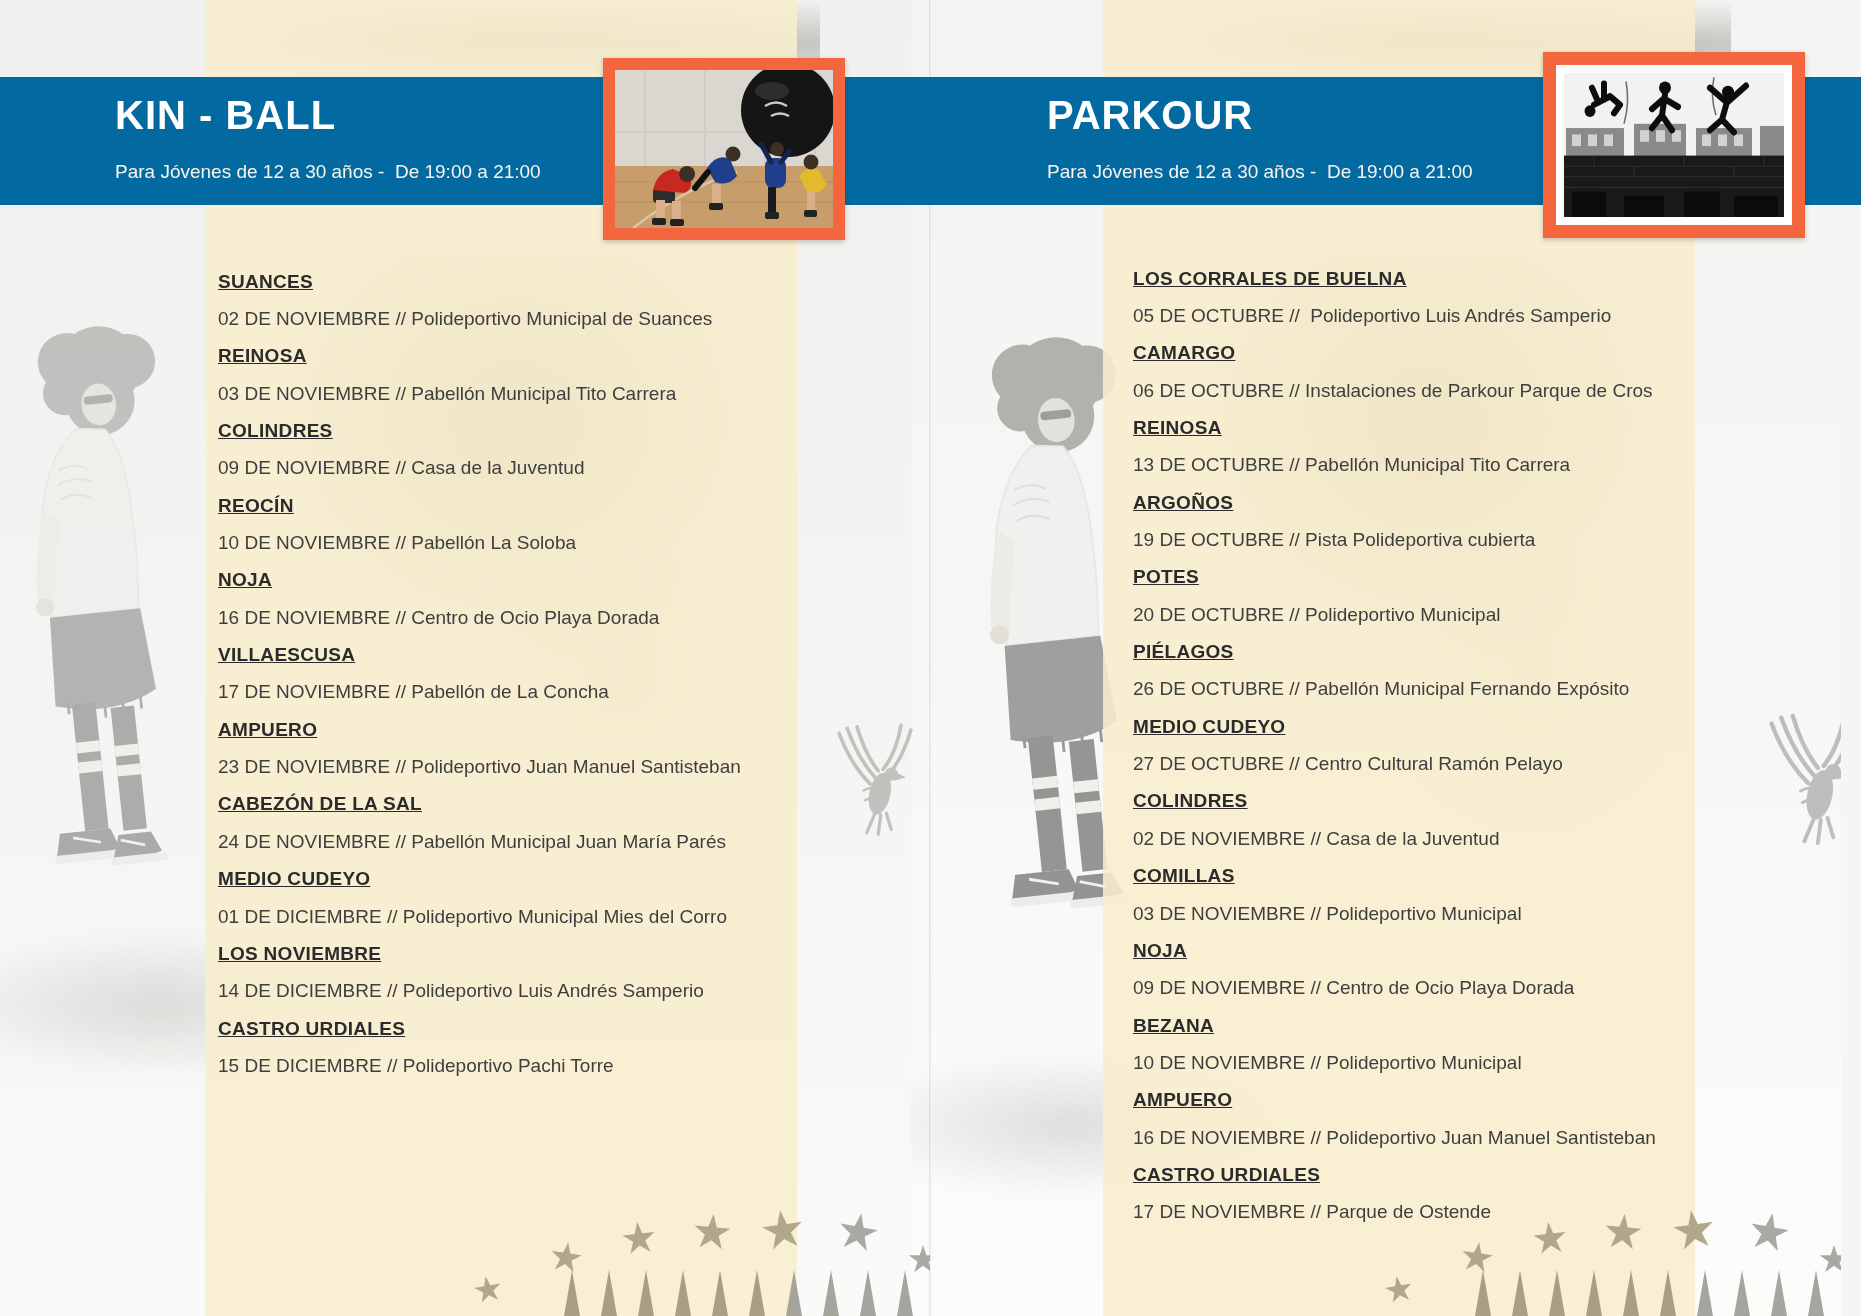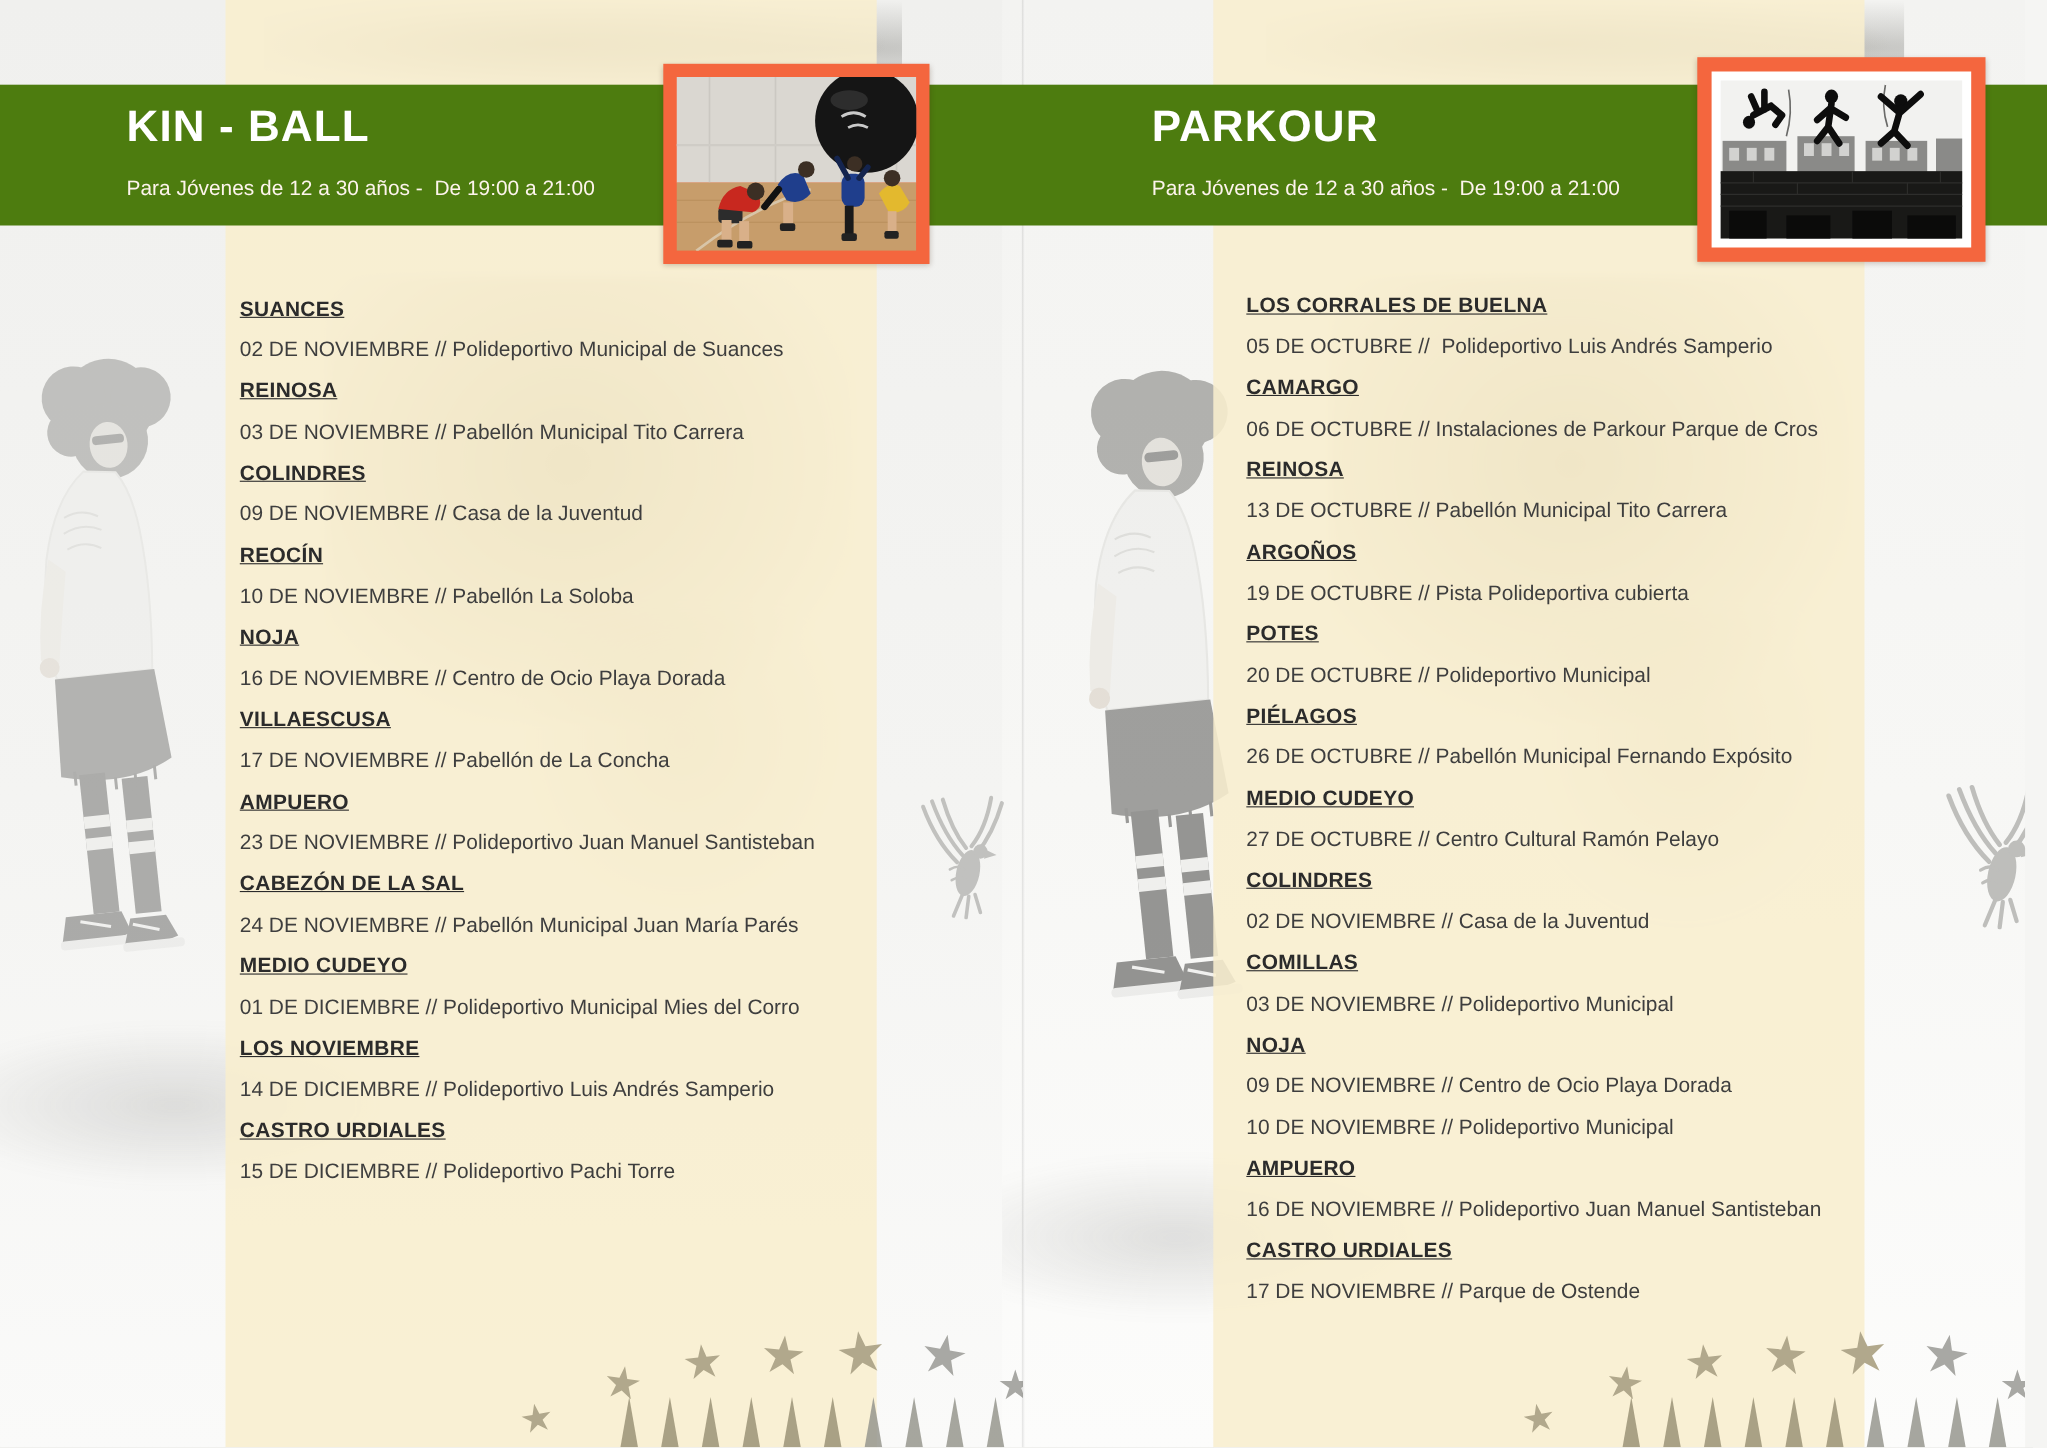--- a/index.html
+++ b/index.html
@@ -30,21 +30,21 @@
   .pg1 .eagle{left:826px;top:722px;width:98px;height:114px;opacity:.55;}
   .pg2 .eagle{left:845px;top:710px;width:116px;height:135px;opacity:.6;}
   .deco{position:absolute;inset:0;width:100%;height:100%;z-index:3;pointer-events:none;}
   
   .events{position:absolute;z-index:4;}
   .pg1 .events{left:218px;top:263px;}
   .pg2 .events{left:222px;top:260px;}
   .ev-city{height:37.35px;display:flex;align-items:center;font-weight:bold;font-size:19px;color:#2b2b2b;letter-spacing:.3px;text-decoration:underline;}
   .ev-detail{height:37.35px;display:flex;align-items:center;font-size:19px;color:#3e3e3e;white-space:pre;}
   
-  .banner{position:absolute;left:0;top:77px;width:1861px;height:128px;background:#4d7c0f;z-index:5;text-align:right;}
+  .banner{position:absolute;left:0;top:77px;width:1861px;height:128px;background:#0369a1;z-index:5;text-align:right;}
   .bt{position:absolute;top:0;bottom:0;}
   .bt-left{left:115px;}
   .bt-right{left:1047px;}
   .title{position:absolute;top:16px;left:0;font-size:40px;font-weight:bold;color:#fff;letter-spacing:1px;white-space:nowrap;}
   .subtitle{position:absolute;top:84px;left:0;font-size:19px;font-weight:normal;color:#fdf4ec;white-space:pre;}
   
   .photo-frame{position:absolute;z-index:6;background:#F4663E;box-shadow:0 2px 5px rgba(60,30,10,.25);}
   .pf-kinball{left:603px;top:58px;width:242px;height:182px;padding:12px;box-sizing:border-box;}
   .pf-parkour{left:1543px;top:52px;width:262px;height:186px;padding:13px;box-sizing:border-box;}
   .ph{width:100%;height:100%;display:block;}
@@ -216,20 +216,21 @@
         <div class="ev-city">PIÉLAGOS</div>
         <div class="ev-detail">26 DE OCTUBRE // Pabellón Municipal Fernando Expósito</div>
         <div class="ev-city">MEDIO CUDEYO</div>
         <div class="ev-detail">27 DE OCTUBRE // Centro Cultural Ramón Pelayo</div>
         <div class="ev-city">COLINDRES</div>
         <div class="ev-detail">02 DE NOVIEMBRE // Casa de la Juventud</div>
         <div class="ev-city">COMILLAS</div>
         <div class="ev-detail">03 DE NOVIEMBRE // Polideportivo Municipal</div>
         <div class="ev-city">NOJA</div>
         <div class="ev-detail">09 DE NOVIEMBRE // Centro de Ocio Playa Dorada</div>
+        <div class="ev-city">BEZANA</div>
         <div class="ev-detail">10 DE NOVIEMBRE // Polideportivo Municipal</div>
         <div class="ev-city">AMPUERO</div>
         <div class="ev-detail">16 DE NOVIEMBRE // Polideportivo Juan Manuel Santisteban</div>
         <div class="ev-city">CASTRO URDIALES</div>
         <div class="ev-detail">17 DE NOVIEMBRE // Parque de Ostende</div>
       </div>
   </div>
 
   <div class="seam"></div>
 

